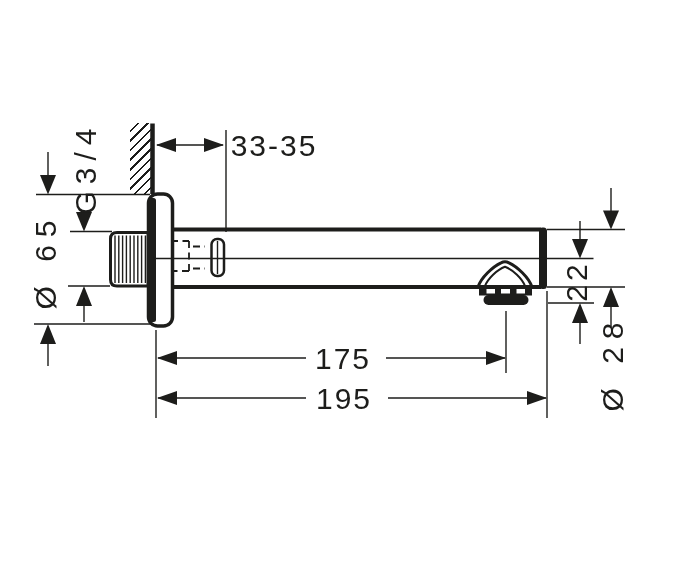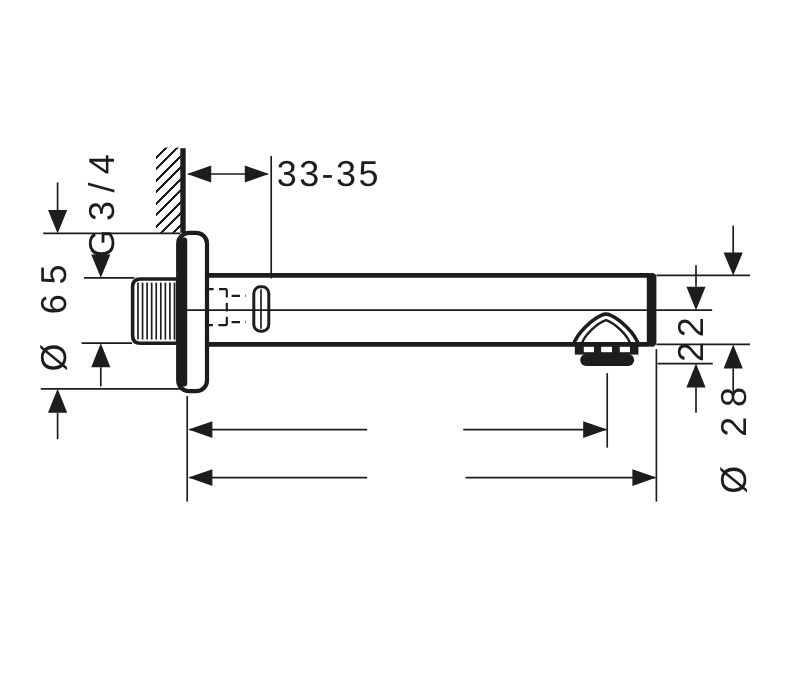--- a/index.html
+++ b/index.html
@@ -164,15 +164,17 @@
   <div class="dim-label rot sp7" style="left:26px;top:151px;width:120px;">G3/4</div>
 
   <div class="dim-label rot sp8" style="left:-14px;top:244px;width:120px;">Ø 65</div>
 
   <div class="dim-label sp2" style="left:194px;top:129px;width:160px;">33-35</div>
 
   <div class="dim-label rot sp4" style="left:547px;top:264px;width:60px;">22</div>
 
   <div class="dim-label rot sp8" style="left:558px;top:346px;width:110px;">Ø 28</div>
 
+  <div class="dim-label sp2" style="left:283px;top:342px;width:120px;">175</div>
 
+  <div class="dim-label sp2" style="left:284px;top:382px;width:120px;">195</div>
 
 </div>
 
 </body></html>

